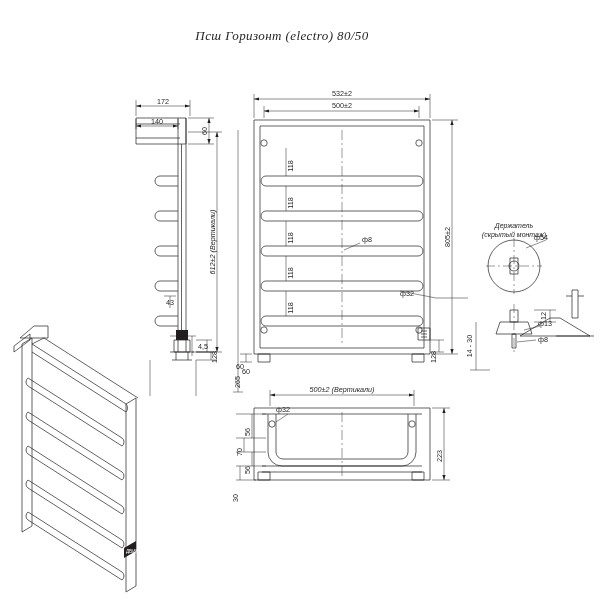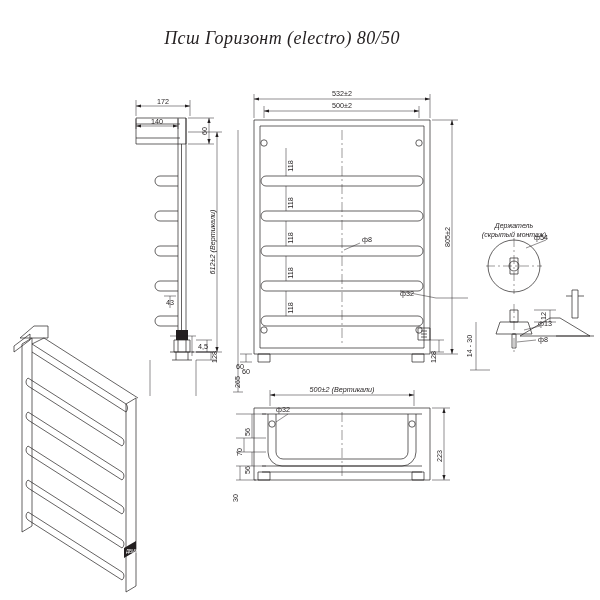--- a/index.html
+++ b/index.html
@@ -20,21 +20,21 @@
     left: 0; top: 0;
     width: 600px; height: 600px;
   }
   .title {
     position: absolute;
     left: 0; top: 28px;
     width: 564px;
     text-align: center;
     font-family: "Liberation Serif", serif;
     font-style: italic;
-    font-size: 18px;
+    font-size: 13px;
     letter-spacing: 0.4px;
     color: #231f20;
     white-space: nowrap;
   }
   svg { display: block; }
   text {
     font-family: "Liberation Sans", sans-serif;
     fill: #231f20;
   }
   .dim { font-size: 7.2px; }

